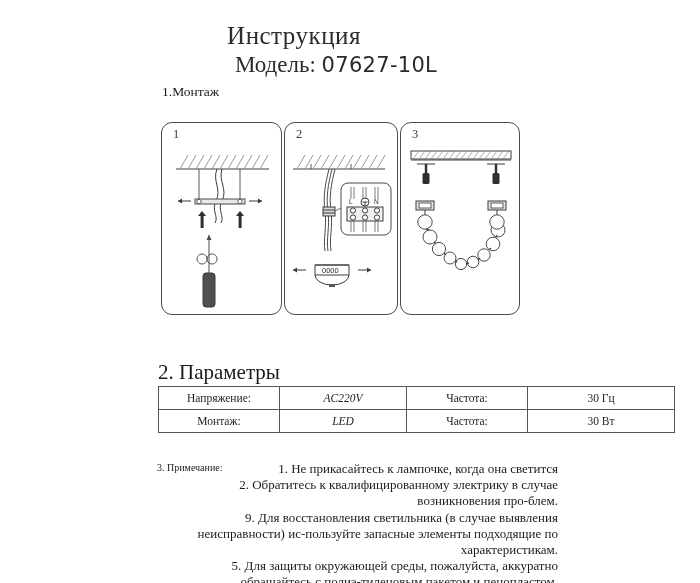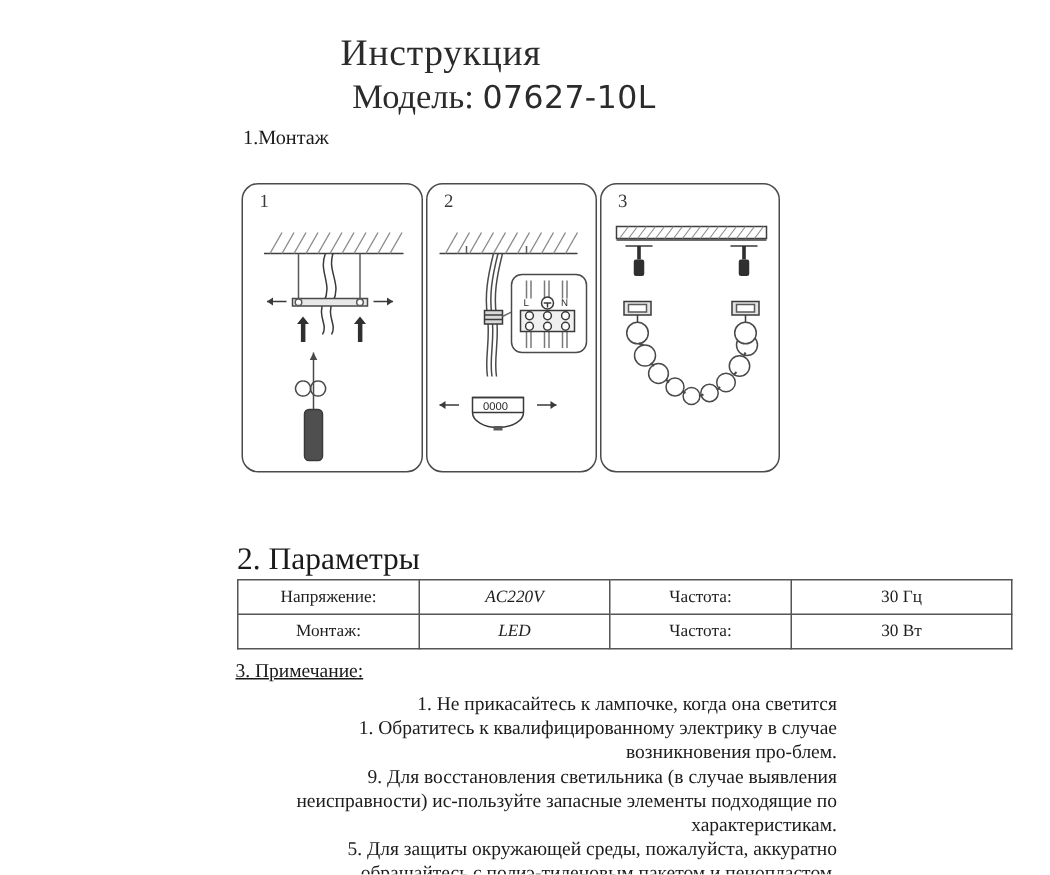--- a/index.html
+++ b/index.html
@@ -45,23 +45,22 @@
     left: 162px; top: 84px;
     font-size: 13.5px;
   }
   .sec-params {
     position: absolute;
     left: 158px; top: 360px;
     font-size: 21px;
   }
   .sec-notes {
     position: absolute;
-    left: 157px; top: 439px;
-    font-size: 13px;
-    text-decoration: underline;
+    left: 157px; top: 462px;
+    font-size: 10px;
   }
 
   
   .panels {
     position: absolute;
     left: 161px; top: 122px;
     width: 359px; height: 193px;
     display: flex;
   }
   .panel {
@@ -353,18 +352,18 @@
         <td class="k2">Частота:</td>
         <td class="v2 val-big">30  Вт</td>
       </tr>
     </tbody>
   </table>
 
   <div class="sec-notes">3. Примечание:</div>
 
   <div class="notes">
     <div class="note">1. Не прикасайтесь к лампочке, когда она светится</div>
-    <div class="note">1. Обратитесь к квалифицированному электрику в случае возникновения про-блем.</div>
+    <div class="note">2. Обратитесь к квалифицированному электрику в случае возникновения про-блем.</div>
     <div class="note">9. Для восстановления светильника (в случае  выявления неисправности) ис-пользуйте запасные элементы подходящие по характеристикам.</div>
     <div class="note">5. Для защиты окружающей среды, пожалуйста, аккуратно обращайтесь с полиэ-тиленовым пакетом и пенопластом.</div>
   </div>
 
 </div>
 
 </body></html>

